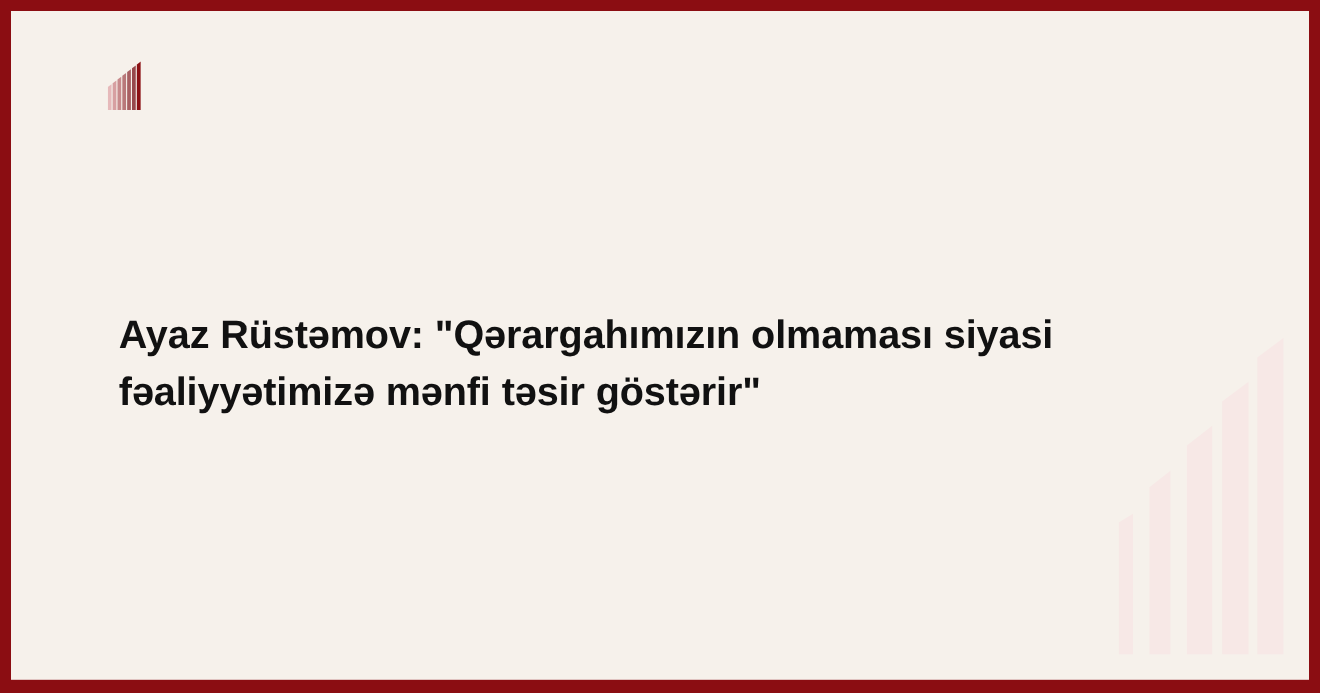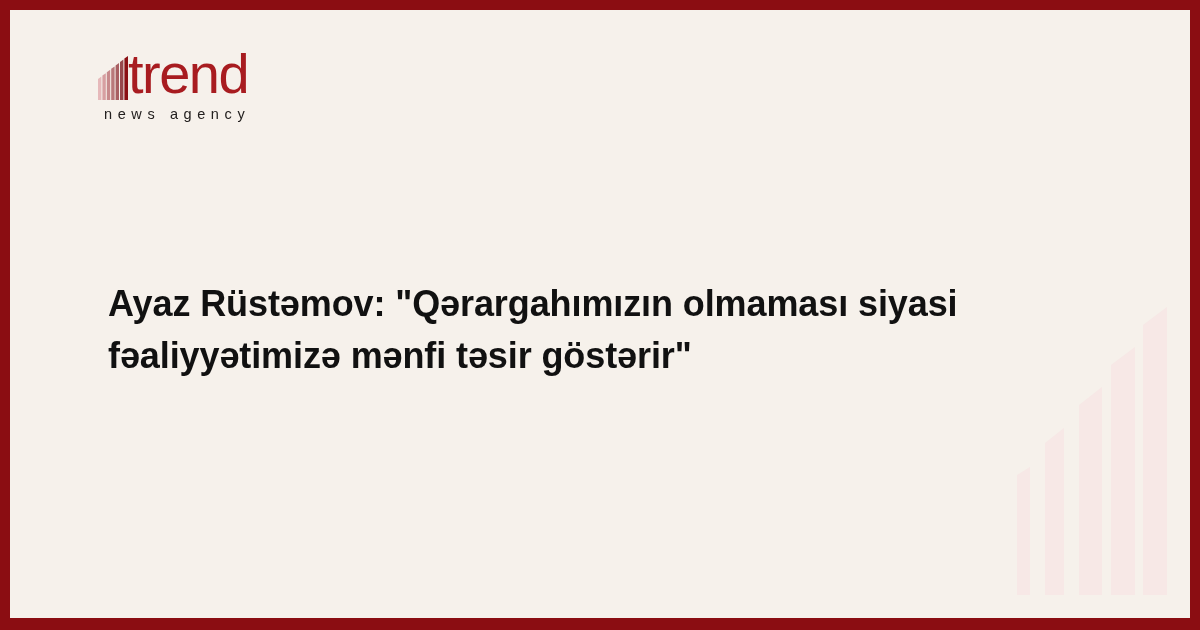--- a/index.html
+++ b/index.html
@@ -113,21 +113,19 @@
       <div class="logo-mark">
         <svg class="logo-bars" viewBox="0 0 30 52" preserveAspectRatio="none" aria-hidden="true">
           <polygon points="0,31 3.4,28.6 3.4,52 0,52" fill="#E6B9BA"></polygon>
           <polygon points="4.4,27.6 7.8,25.2 7.8,52 4.4,52" fill="#D79FA1"></polygon>
           <polygon points="8.8,24.2 12.2,21.8 12.2,52 8.8,52" fill="#C88A8C"></polygon>
           <polygon points="13.2,20.8 16.6,18.4 16.6,52 13.2,52" fill="#B9787A"></polygon>
           <polygon points="17.6,17.4 21,15 21,52 17.6,52" fill="#A85F62"></polygon>
           <polygon points="22,14 25.4,11.6 25.4,52 22,52" fill="#97484C"></polygon>
           <polygon points="26.4,10.6 30,8 30,52 26.4,52" fill="#8B1014"></polygon>
         </svg>
-        <div class="logo-word">trend</div>
       </div>
-      <div class="logo-sub">news agency</div>
     </div>
 
     <div class="headline">Ayaz Rüstəmov: "Qərargahımızın olmaması siyasi fəaliyyətimizə mənfi təsir göstərir"</div>
 
   </div>
 </div>
 
 </body></html>

